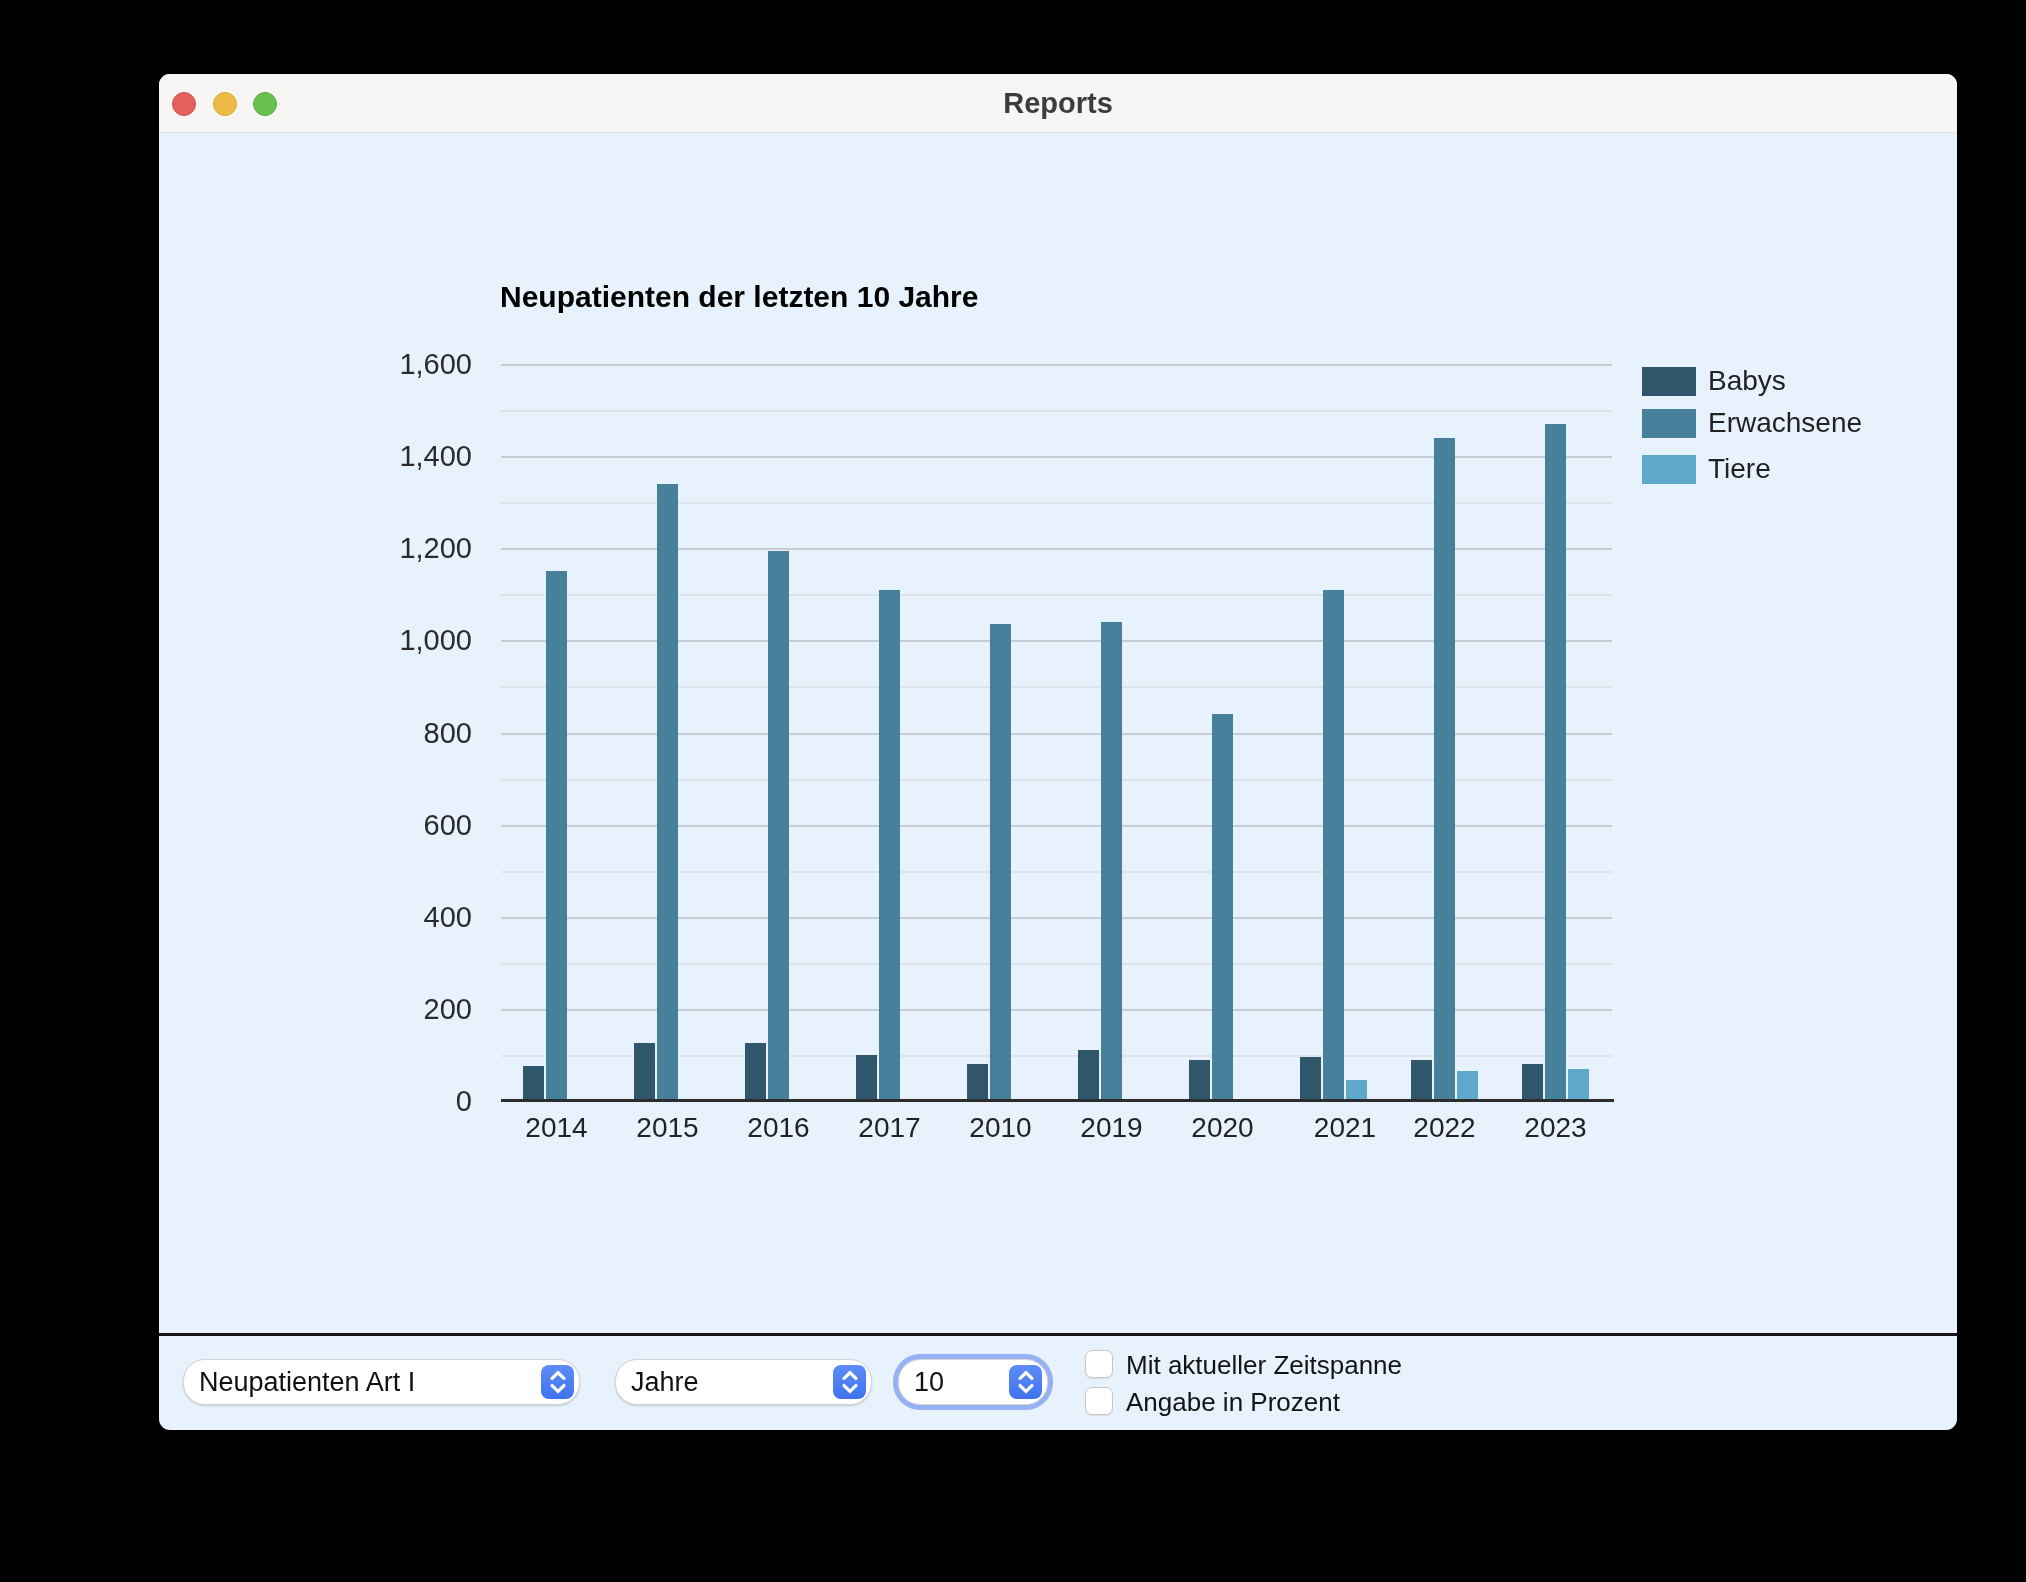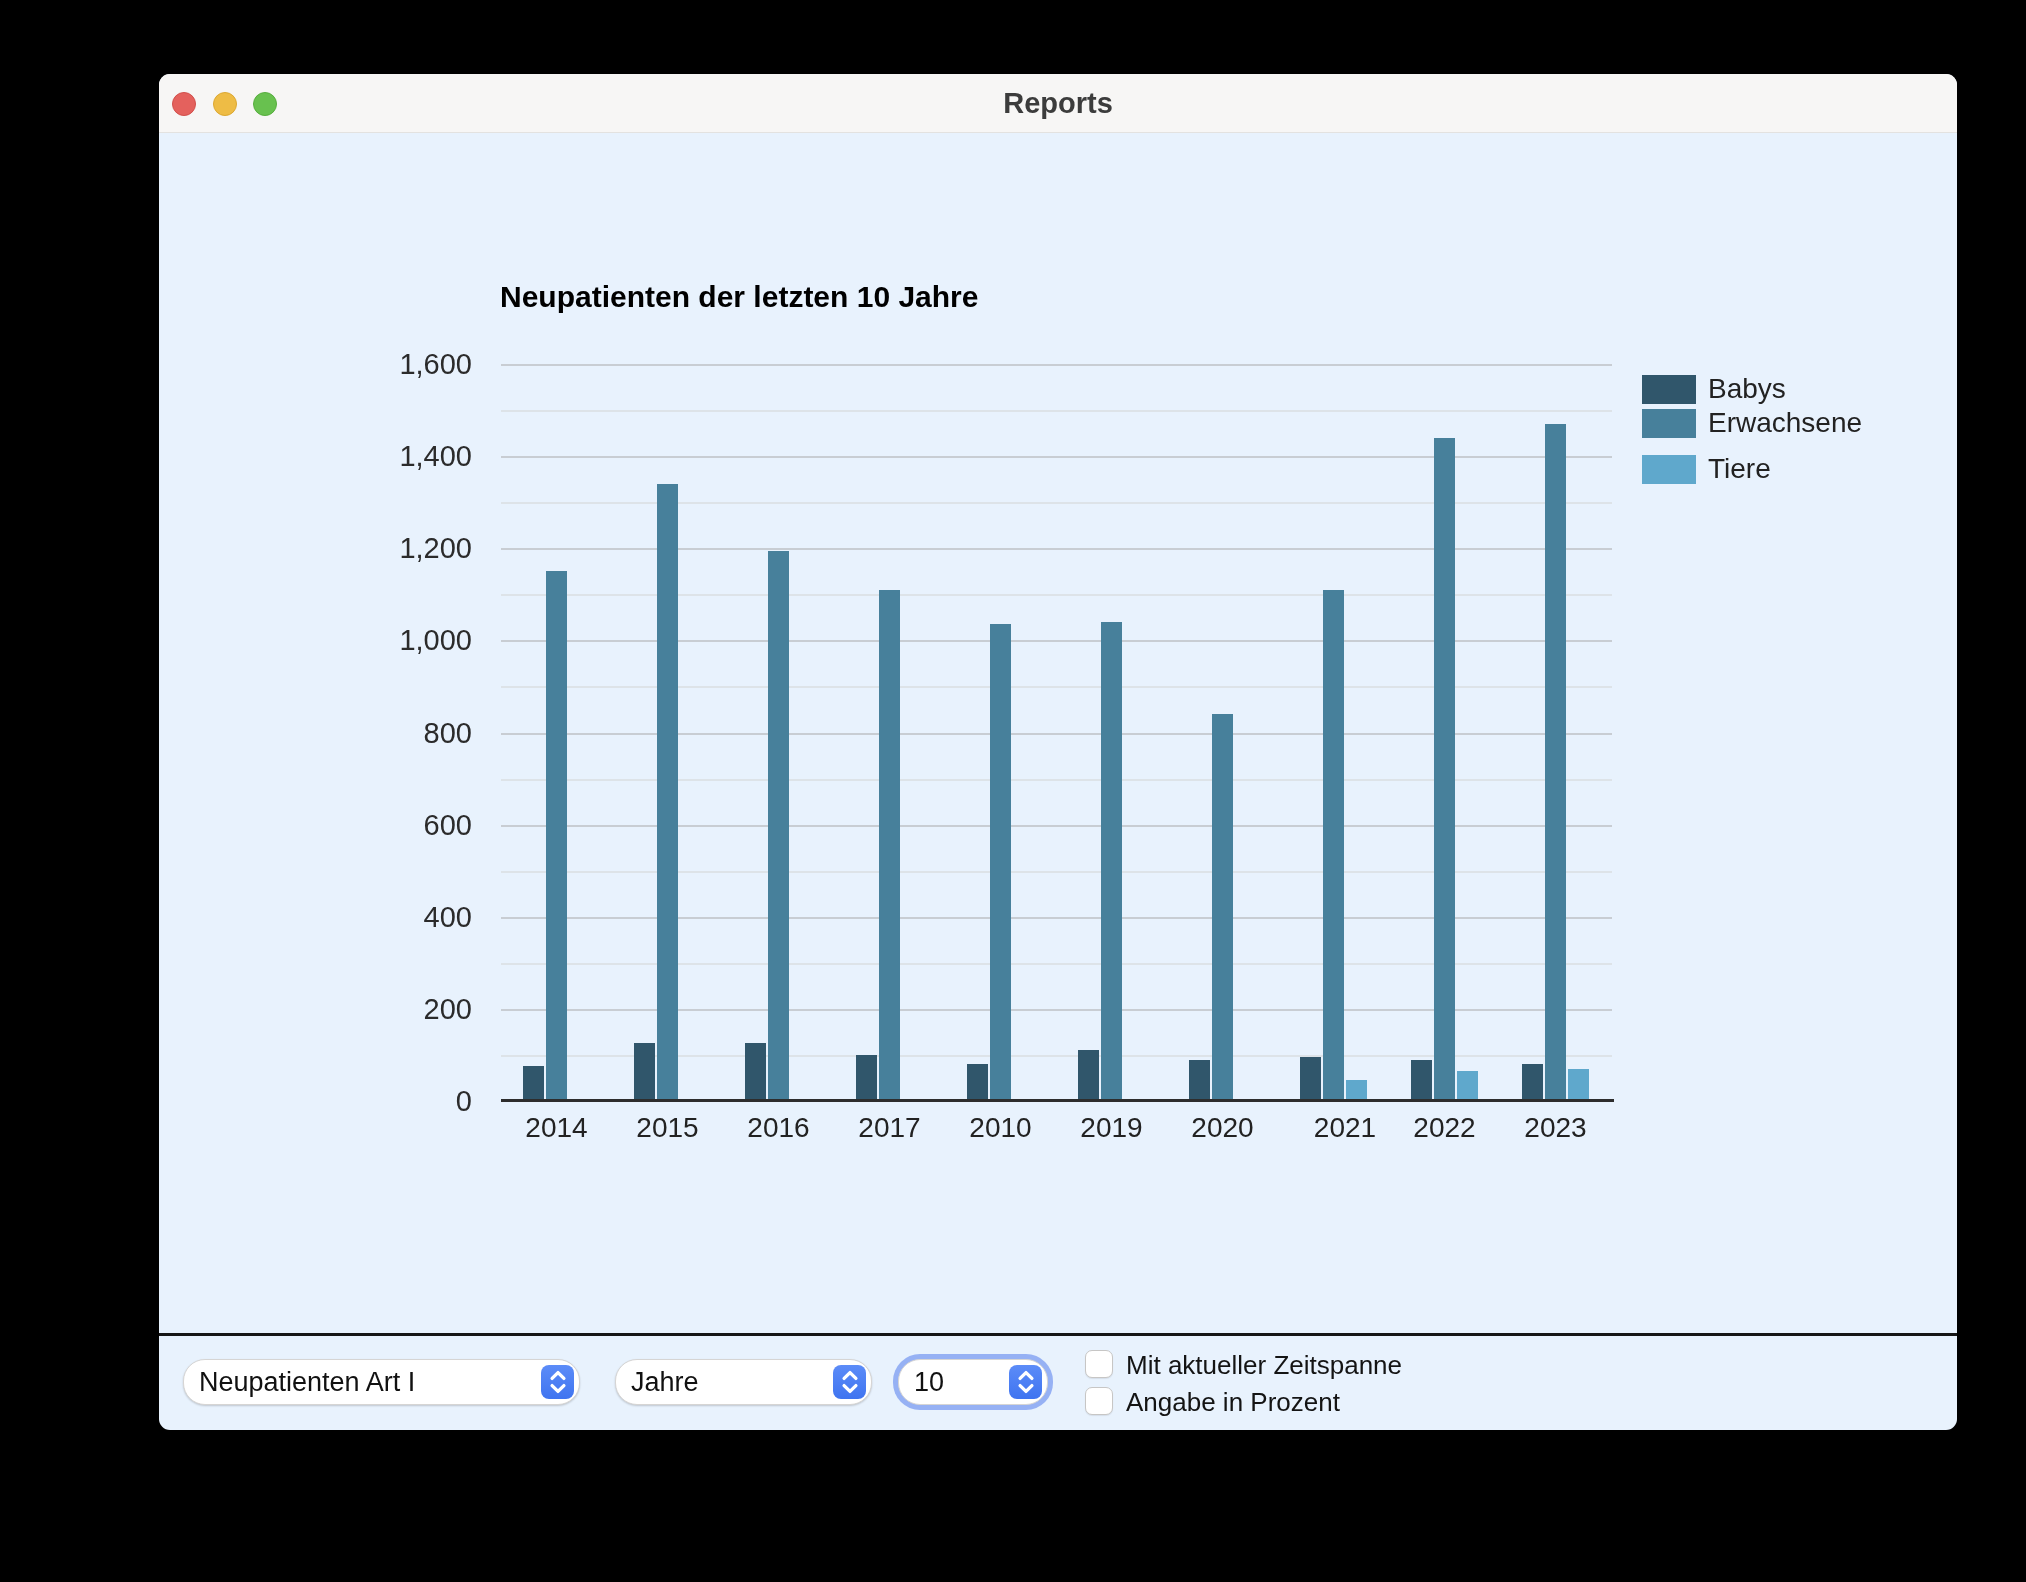--- a/index.html
+++ b/index.html
@@ -123,21 +123,21 @@
         <div class="xlabel" style="left: 277.5px;">2016</div>
         <div class="xlabel" style="left: 388.5px;">2017</div>
         <div class="xlabel" style="left: 499.5px;">2010</div>
         <div class="xlabel" style="left: 610.5px;">2019</div>
         <div class="xlabel" style="left: 721.5px;">2020</div>
         <div class="xlabel" style="left: 844px;">2021</div>
         <div class="xlabel" style="left: 943.5px;">2022</div>
         <div class="xlabel" style="left: 1054.5px;">2023</div>
       </div>
     <div id="legend">
-        <div class="legend-row" style="top: 12px;">
+        <div class="legend-row" style="top: 4px;">
           <span class="legend-swatch" style="background: rgb(48, 86, 107);"></span>
           <span class="legend-label">Babys</span>
         </div>
         <div class="legend-row" style="top: 46px;">
           <span class="legend-swatch" style="background: rgb(71, 128, 155);"></span>
           <span class="legend-label">Erwachsene</span>
         </div>
         <div class="legend-row" style="top: 92px;">
           <span class="legend-swatch" style="background: rgb(95, 168, 204);"></span>
           <span class="legend-label">Tiere</span>

